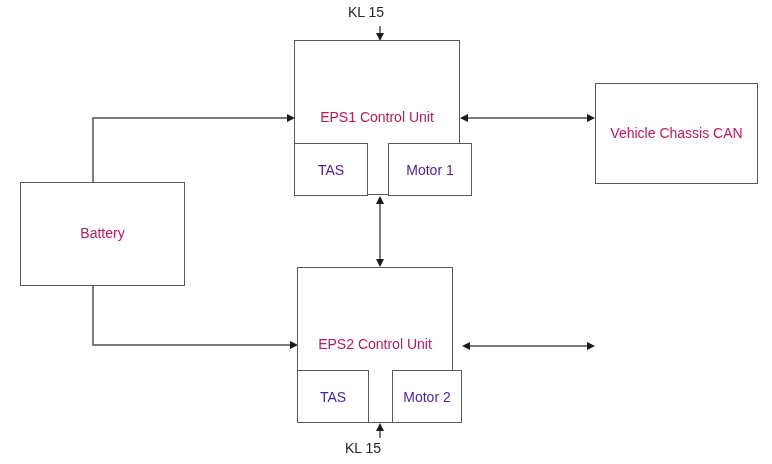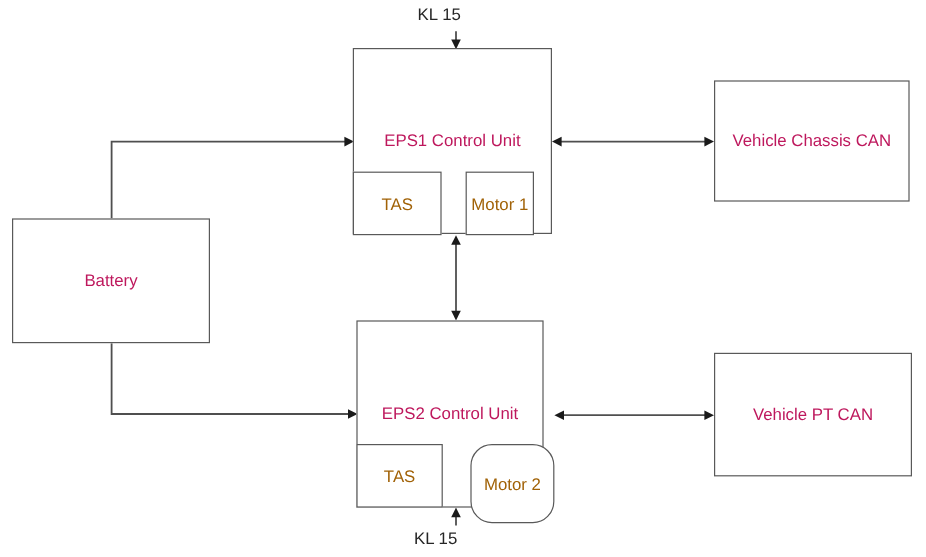--- a/index.html
+++ b/index.html
@@ -31,33 +31,33 @@
   }
   .subbox {
     position: absolute;
     box-sizing: border-box;
     border: 1.3px solid #595959;
     background: #ffffff;
     display: flex;
     align-items: center;
     justify-content: center;
     font-size: 14px;
-    color: #a16207;
+    color: #4c1d95;
   }
   
   .eps1      { left: 294px; top: 40px;  width: 166px; height: 155px; }
   .tas1      { left: 294px; top: 143px; width: 74px;  height: 53px; }
-  .motor1    { left: 388px; top: 143px; width: 57px;  height: 53px; }
+  .motor1    { left: 388px; top: 143px; width: 84px;  height: 53px; }
 
   .eps2      { left: 297px; top: 267px; width: 156px; height: 156px; }
   .tas2      { left: 297px; top: 370px; width: 72px;  height: 53px; }
-  .motor2    { left: 392px; top: 370px; width: 70px;  height: 66px; border-radius: 18px; }
+  .motor2    { left: 392px; top: 370px; width: 70px;  height: 53px; }
 
-  .battery   { left: 10px;  top: 182px; width: 165px; height: 104px; }
-  .chassis   { left: 595px; top: 67px;  width: 163px; height: 101px; }
+  .battery   { left: 20px;  top: 182px; width: 165px; height: 104px; }
+  .chassis   { left: 595px; top: 83px;  width: 163px; height: 101px; }
   .ptcan     { left: 595px; top: 294px; width: 165px; height: 103px; }
 
   .float-label {
     position: absolute;
     font-size: 14px;
     color: #262626;
     text-align: left;
     width: 70px;
   }
   .kl15-top    { left: 348px; top: 4px; }
@@ -149,17 +149,14 @@
     <span>TAS</span>
   </div>
   <div class="subbox motor2">
     <span>Motor 2</span>
   </div>
 
   <div class="box chassis">
     <span>Vehicle Chassis CAN</span>
   </div>
 
-  <div class="box ptcan">
-    <span>Vehicle PT CAN</span>
-  </div>
 
 </div>
 
 </body></html>

